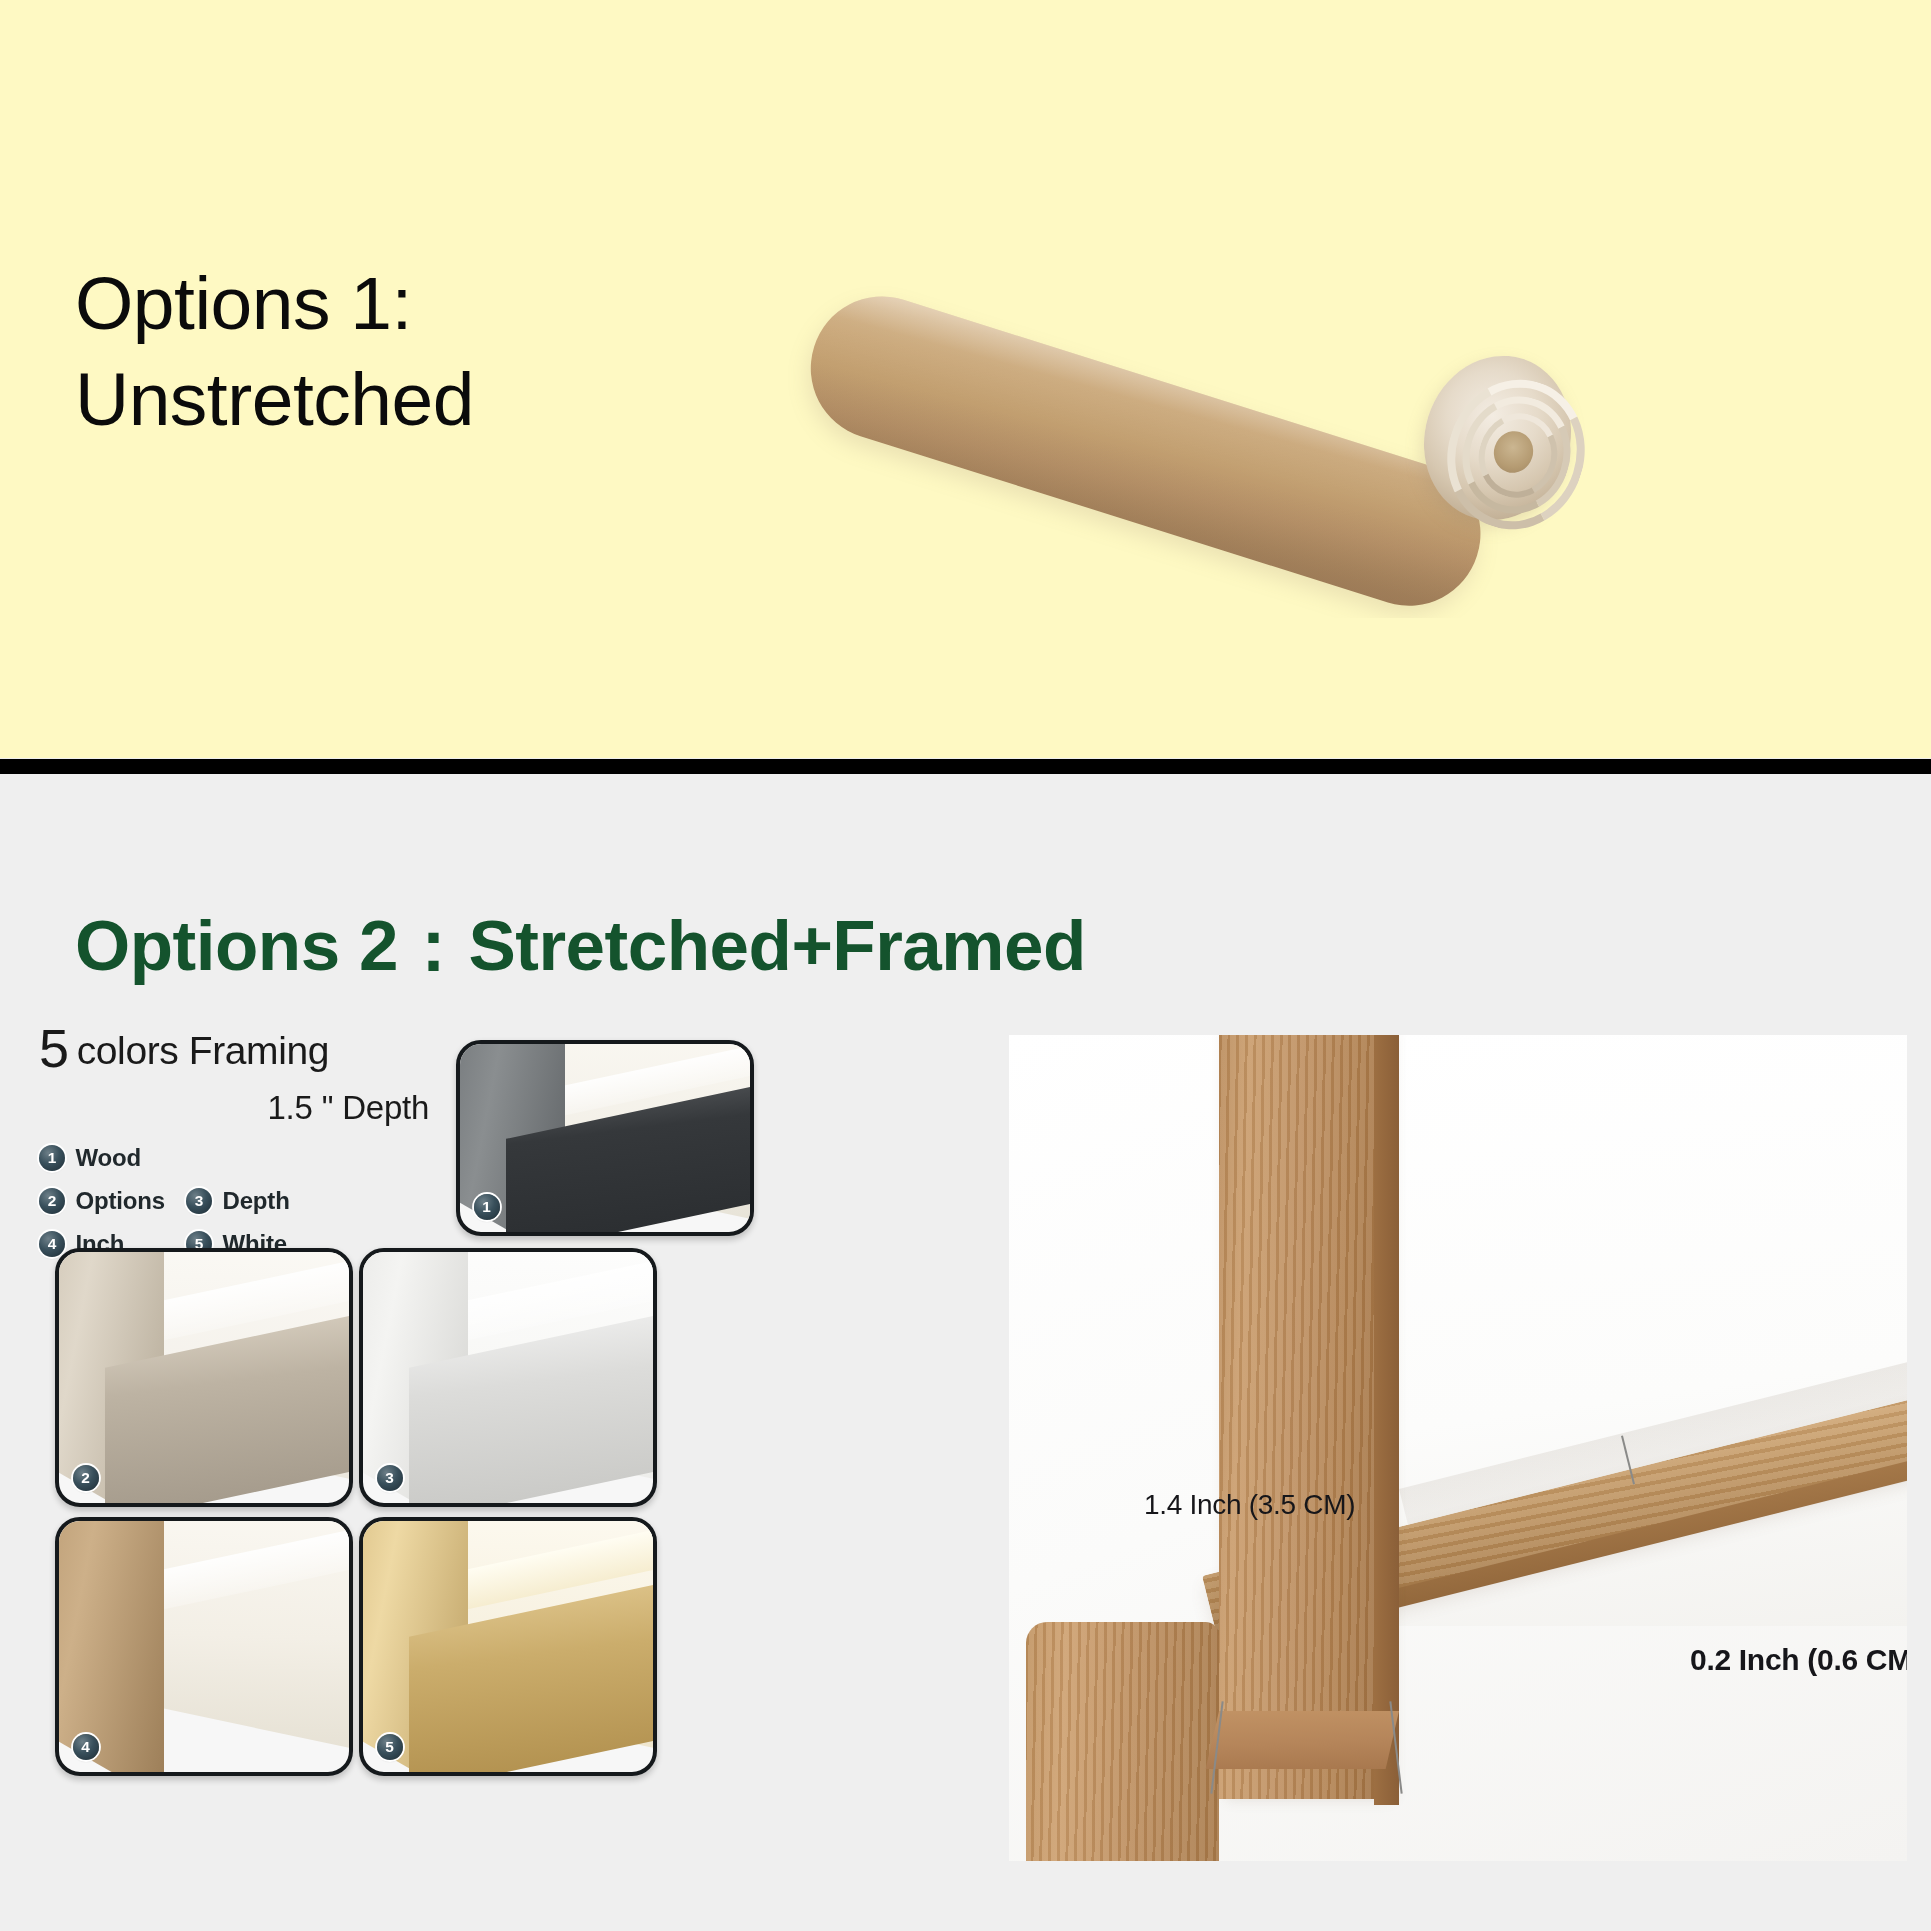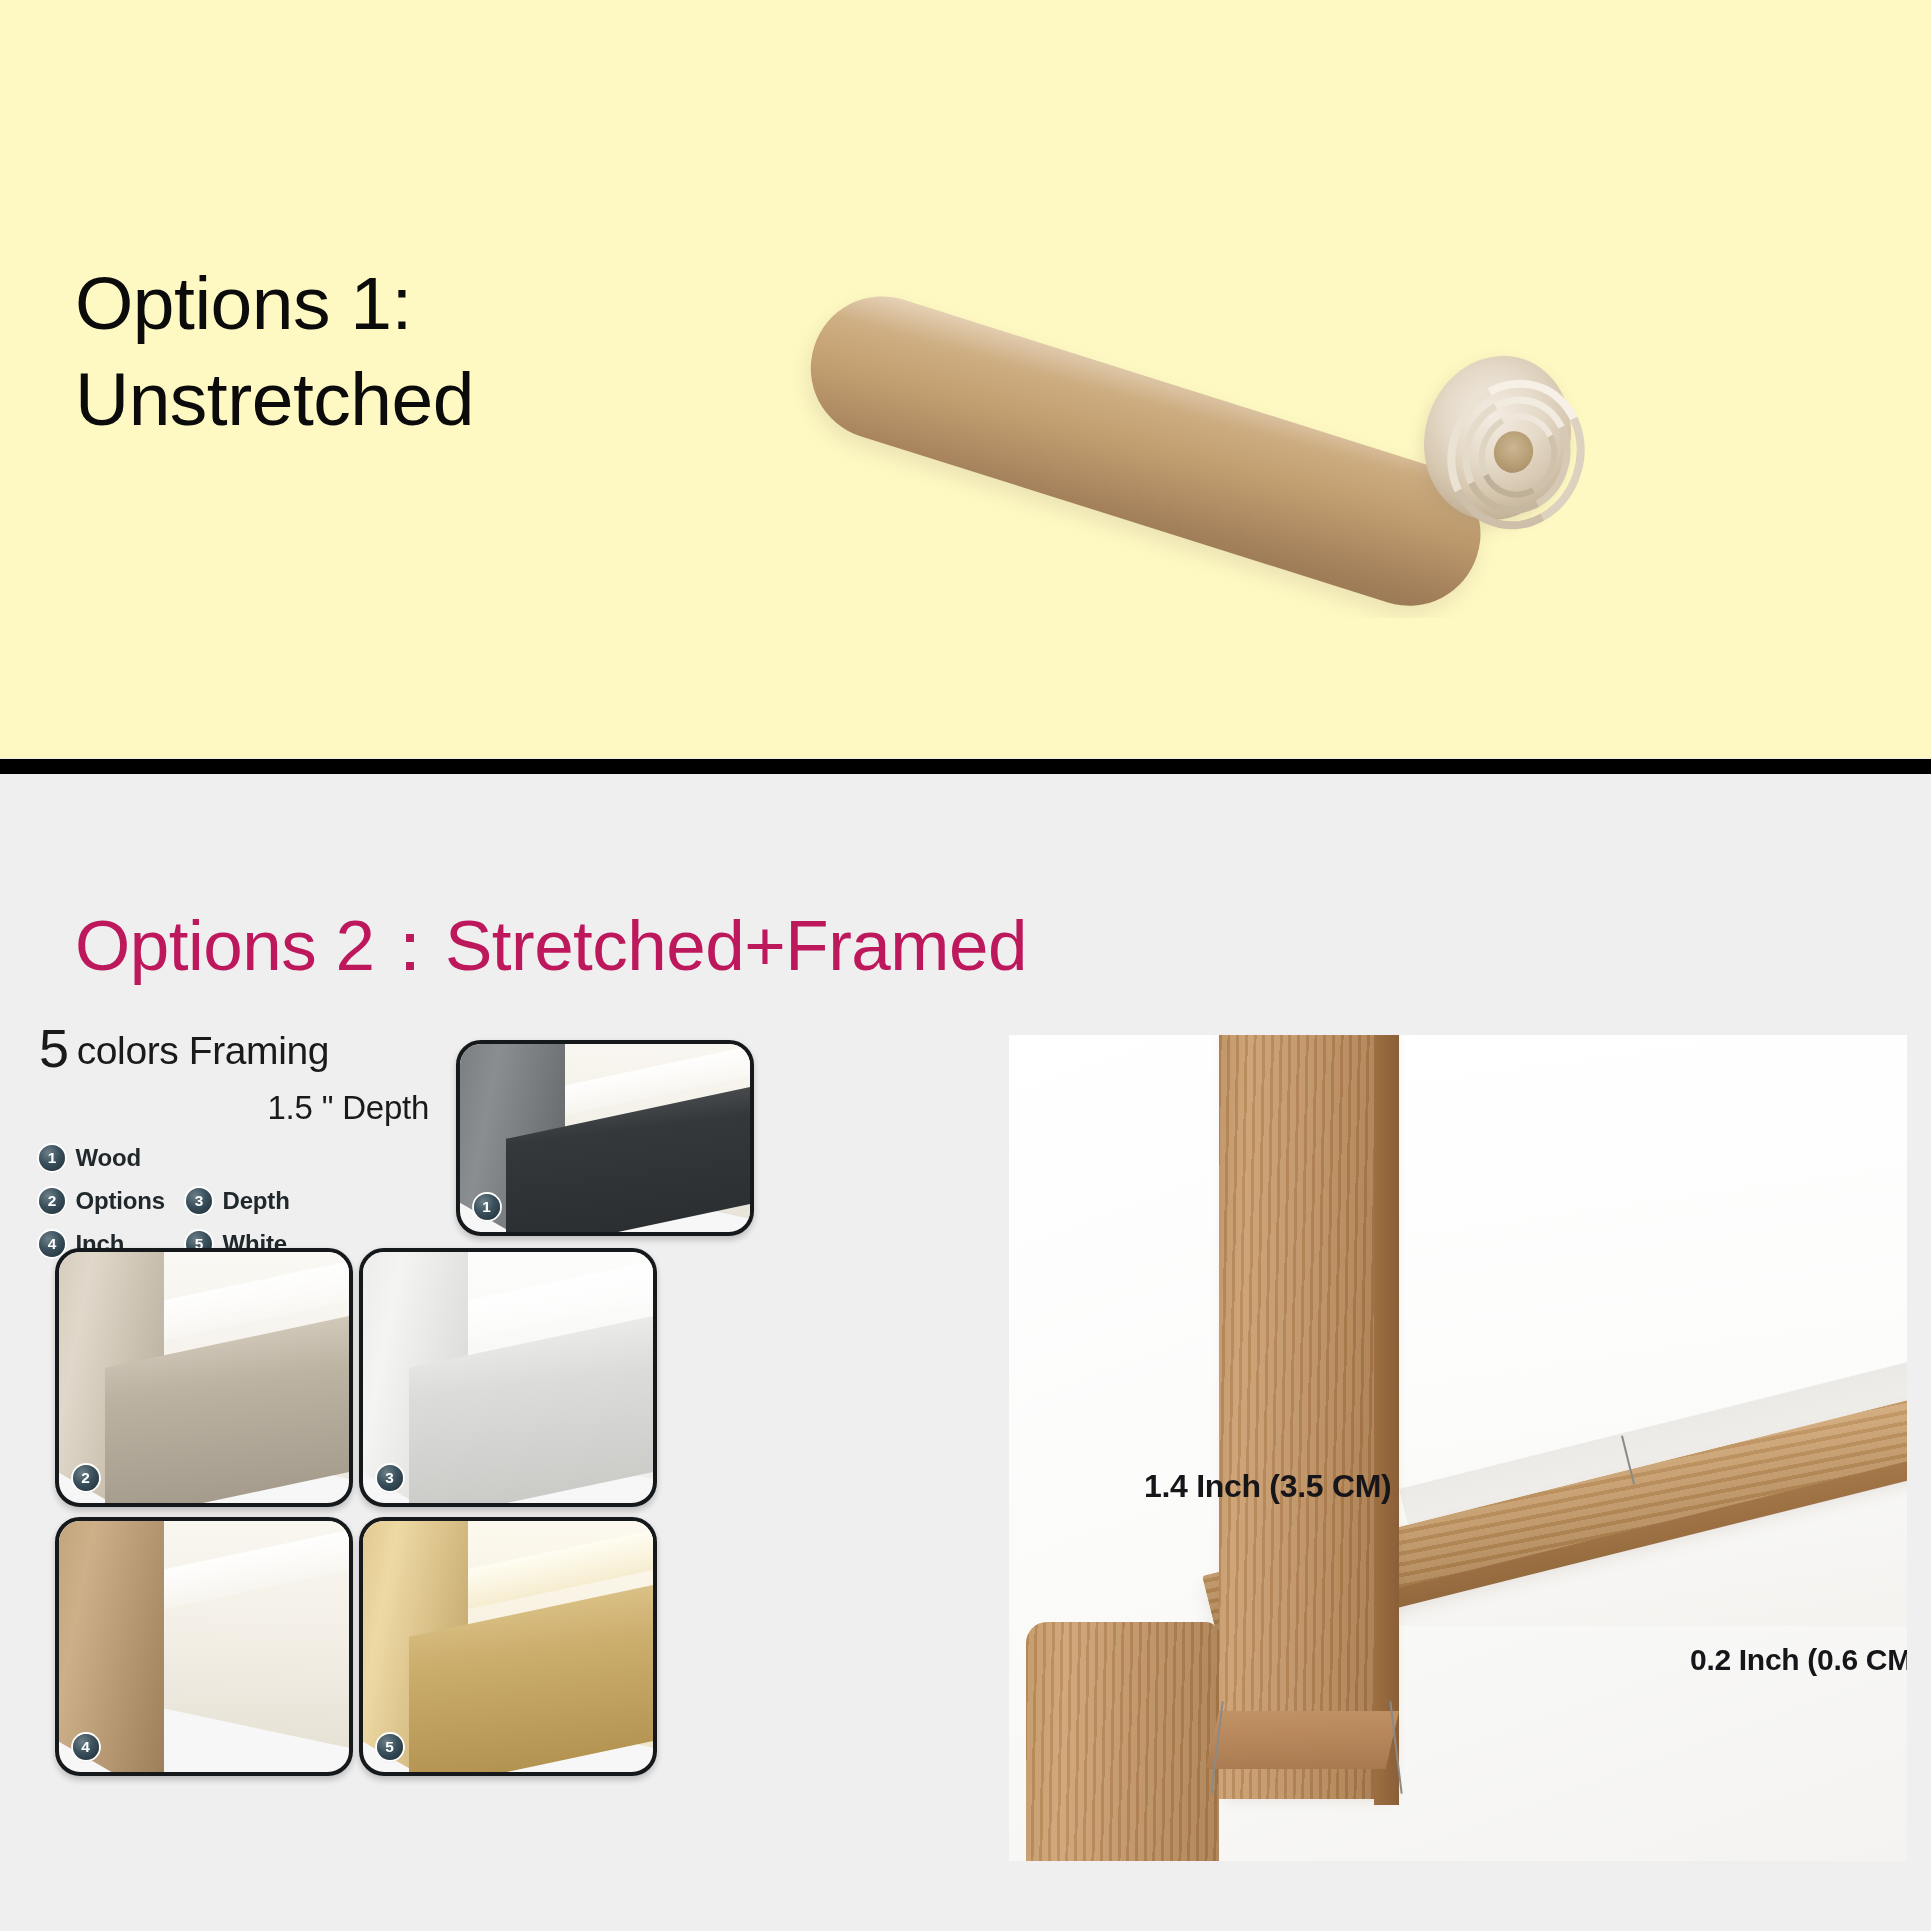--- a/index.html
+++ b/index.html
@@ -129,22 +129,22 @@
   #panel-framed {
     position: absolute;
     left: 0; top: 774px;
     width: 1931px; height: 1157px;
     background: #efefef;
   }
   #heading-options-2 {
     position: absolute;
     left: 75px; top: 77px;
     font-size: 71px;
-    font-weight: 400;
-    color: #be185d;
+    font-weight: 700;
+    color: #14532d;
     letter-spacing: -0.5px;
     white-space: nowrap;
   }
 
   
   #framing-legend {
     position: absolute;
     left: 39px; top: 243px;
     width: 396px;
   }
@@ -389,23 +389,23 @@
   }
   .leader-line {
     position: absolute;
     background: #8a8a88;
   }
   #leader-left  { left: 207px; top: 666px; width: 1.9px; height: 93px; transform: rotate(7deg); }
   #leader-right { left: 386px; top: 666px; width: 1.9px; height: 93px; transform: rotate(-7deg); }
   #leader-tick  { left: 618px; top: 400px; width: 1.9px; height: 50px; transform: rotate(-14deg); }
   #dim-depth {
     position: absolute;
-    left: 135px; top: 433px;
-    font-size: 32px;
-    font-weight: 700;
+    left: 135px; top: 454px;
+    font-size: 28px;
+    font-weight: 400;
     color: #16161a;
     letter-spacing: -0.3px;
     white-space: nowrap;
   }
   #dim-thickness {
     position: absolute;
     left: 681px; top: 608px;
     font-size: 30px;
     font-weight: 700;
     color: #16161a;

